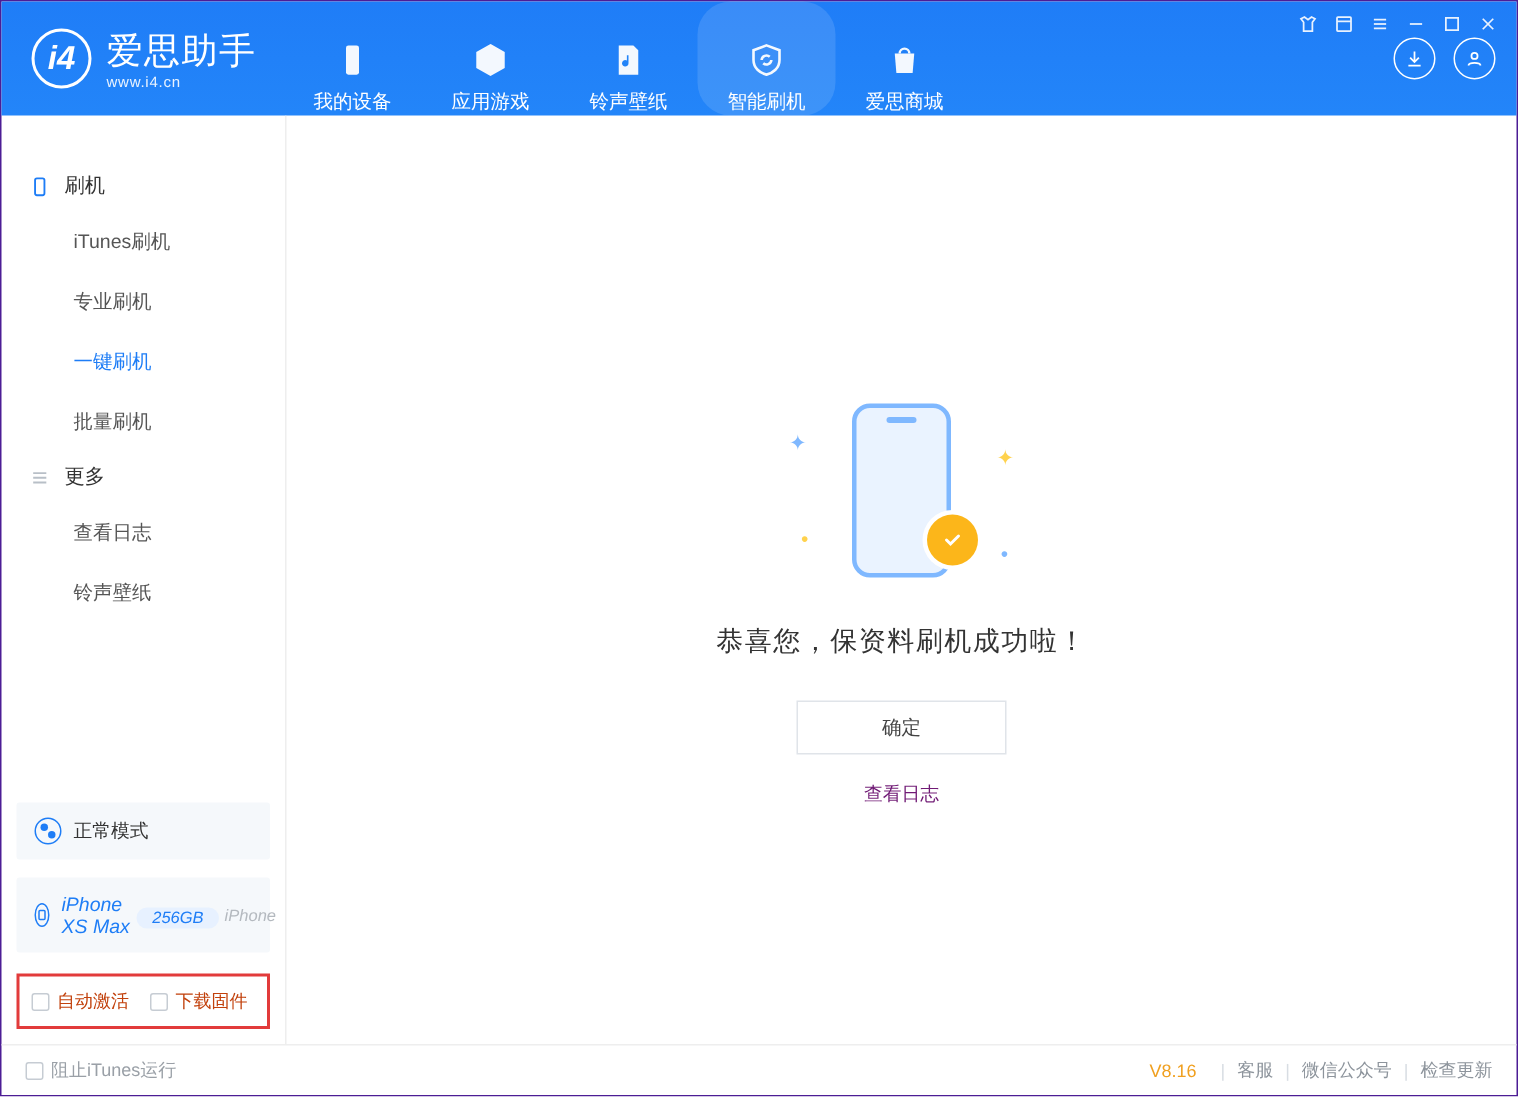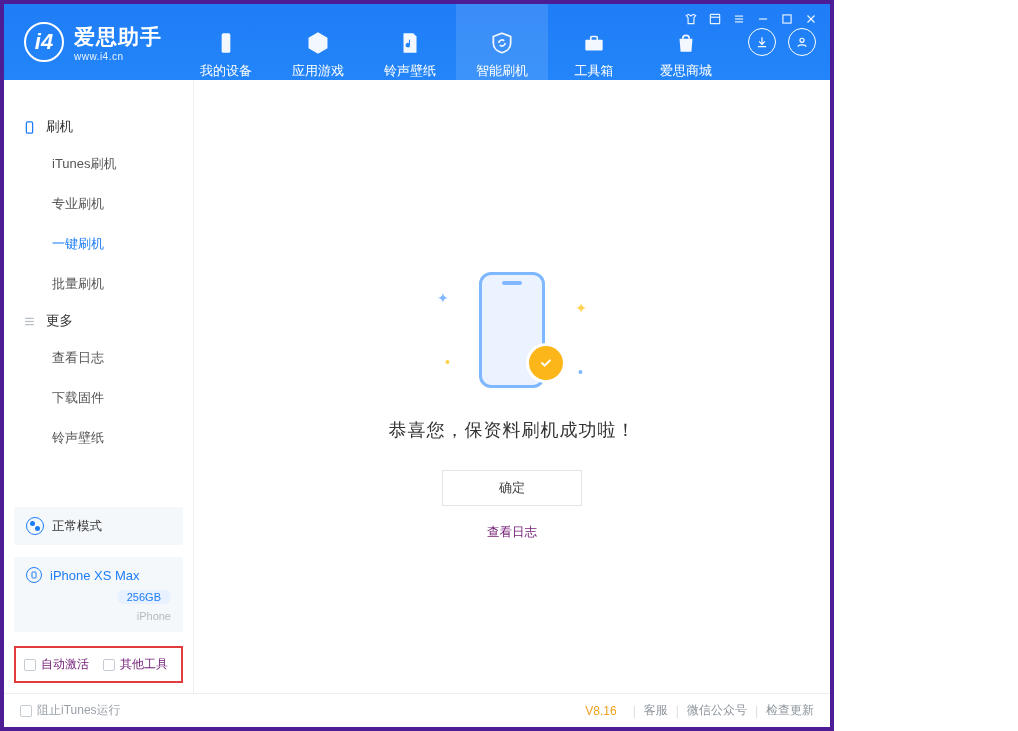--- a/index.html
+++ b/index.html
@@ -1,43 +1,43 @@
 <!DOCTYPE html>
 <html><head>
 <meta charset="utf-8">
 <style>
 * { margin: 0; padding: 0; box-sizing: border-box; font-family: "Microsoft YaHei", "PingFang SC", sans-serif; }
 body { background: #fff; }
 .app-window {
-  width: 834px; height: 731px;
-  border: 4px solid #4c1d95;
+  width: 1012px; height: 731px;
+  border: 1px solid #4c1d95;
   display: flex; flex-direction: column;
   position: relative;
 }
 
 .header {
   height: 76px; background: linear-gradient(180deg, #1f7df7 0%, #2385f9 100%);
   display: flex; align-items: center;
   color: #fff;
 }
 .logo-block { display: flex; align-items: center; padding: 0 18px 0 20px; }
 .logo-circle {
   width: 40px; height: 40px; border-radius: 50%;
   border: 2.5px solid #fff; display: flex; align-items: center; justify-content: center;
   font-weight: 700; font-size: 22px; font-style: italic; color: #fff;
   margin-right: 10px;
 }
-.logo-text .app-name { font-size: 21px; font-weight: 700; letter-spacing: 1px; }
+.logo-text .app-name { font-size: 24px; font-weight: 400; letter-spacing: 1px; }
 .logo-text .url { font-size: 10px; opacity: .9; letter-spacing: .5px; }
 .nav-tabs { display: flex; height: 100%; }
 .nav-tab {
   width: 92px; display: flex; flex-direction: column; align-items: center; justify-content: flex-end;
   cursor: pointer; color: #fff; font-size: 13px; gap: 6px;
 }
-.nav-tab.active { background: rgba(255,255,255,0.12); }
+.nav-tab.active { background: rgba(255,255,255,0.12); border-radius: 22px; }
 .nav-tab svg { opacity: .95; }
 .header-right {
   margin-left: auto; display: flex; align-items: center; padding-right: 14px; gap: 12px;
 }
 .win-controls { position: absolute; top: 8px; right: 12px; display: flex; gap: 10px; color: #fff; }
 .win-controls span { cursor: pointer; font-size: 14px; opacity: .9; }
 .header-circle {
   width: 28px; height: 28px; border-radius: 50%; border: 1.5px solid #fff;
   display: flex; align-items: center; justify-content: center; cursor: pointer;
 }
@@ -54,29 +54,29 @@
 .side-item {
   padding: 11px 18px 11px 48px; font-size: 13px; color: #555; cursor: pointer;
 }
 .side-item.active { color: #1e7df6; }
 .side-spacer { flex: 1; }
 .side-card {
   margin: 6px 10px; background: #f5f8fb; border-radius: 2px;
   padding: 10px 12px; font-size: 12.5px; color: #333;
   display: flex; align-items: center; gap: 8px;
 }
-.side-card.device { flex-direction: column; align-items: flex-end; gap: 4px; }
+.side-card.device { flex-direction: row; align-items: center; gap: 4px; font-style: italic; }
 .badge {
   display: inline-block; background: #e7f1ff; color: #1e7df6; border-radius: 10px;
   padding: 1px 10px; font-size: 11px; margin-top: 3px;
 }
 .device-sub { color: #b4b9bf; font-size: 11px; margin-top: 2px; }
 .side-checkrow {
   border: 2px solid #e23b3b; margin: 8px 10px 10px 10px; padding: 8px 8px;
-  display: flex; align-items: center; gap: 14px; font-size: 12px; color: #701a75;
+  display: flex; align-items: center; gap: 14px; font-size: 12px; color: #c2410c;
 }
 .chk { display: inline-flex; align-items: center; gap: 5px; }
 .chk-box { width: 12px; height: 12px; border: 1px solid #c6ccd3; border-radius: 2px; display: inline-block; }
 
 .main { flex: 1; display: flex; flex-direction: column; align-items: center; padding-top: 190px; }
 .success-title { font-size: 18px; color: #333; letter-spacing: 1px; margin-top: 28px; }
 .ok-btn {
   margin-top: 28px; width: 140px; height: 36px; border: 1px solid #e0e4e9;
   background: #fff; color: #444; font-size: 13px; cursor: pointer;
   display: flex; align-items: center; justify-content: center;
@@ -186,27 +186,20 @@
       </div>
       <div class="nav-tab active">
         <svg width="26" height="26" viewBox="0 0 24 24" fill="none" stroke="#fff" stroke-width="1.6">
             <path d="M12 3l8 3v6c0 5-4 8-8 9-4-1-8-4-8-9V6l8-3z" fill="none"></path>
             <path d="M9 12a3 3 0 015-2M15 12a3 3 0 01-5 2"></path>
           </svg>
         <span>智能刷机</span>
       </div>
       <div class="nav-tab">
         <svg width="26" height="26" viewBox="0 0 24 24" fill="#fff">
-            <rect x="4" y="9" width="16" height="10" rx="1"></rect>
-            <rect x="9" y="6" width="6" height="4" rx="1" fill="none" stroke="#fff" stroke-width="1.5"></rect>
-          </svg>
-        <span>工具箱</span>
-      </div>
-      <div class="nav-tab">
-        <svg width="26" height="26" viewBox="0 0 24 24" fill="#fff">
             <path d="M6 8h12l-1 12H7L6 8z"></path>
             <path d="M9 8a3 3 0 016 0" fill="none" stroke="#fff" stroke-width="1.5"></path>
           </svg>
         <span>爱思商城</span>
       </div>
     </div>
     <div class="header-right">
       <div class="header-circle">
         <svg width="14" height="14" viewBox="0 0 24 24" fill="none" stroke="#fff" stroke-width="2">
             <path d="M12 4v12M7 11l5 5 5-5M5 20h14"></path>
@@ -237,21 +230,20 @@
 
       <div class="side-group-title">
         <svg width="15" height="15" viewBox="0 0 24 24" fill="none" stroke="#b8bfc7" stroke-width="2">
             <line x1="5" y1="7" x2="19" y2="7"></line>
             <line x1="5" y1="12" x2="19" y2="12"></line>
             <line x1="5" y1="17" x2="19" y2="17"></line>
           </svg>
         <span>更多</span>
       </div>
       <div class="side-item">查看日志</div>
-      <div class="side-item">下载固件</div>
       <div class="side-item">铃声壁纸</div>
 
       <div class="side-spacer"></div>
 
       <div class="side-card">
         <span class="mode-icon"></span>
         <span>正常模式</span>
       </div>
 
       <div class="side-card device">
@@ -267,21 +259,21 @@
         <span class="device-sub">iPhone</span>
       </div>
 
       <div class="side-checkrow">
         <label class="chk">
           <span class="chk-box"></span>
           <span>自动激活</span>
         </label>
         <label class="chk">
           <span class="chk-box"></span>
-          <span>其他工具</span>
+          <span>下载固件</span>
         </label>
       </div>
     </div>
 
     <div class="main">
       <div class="illus">
         <span class="dots d1">✦</span>
           <span class="dots d2">✦</span>
         <span class="dots d3">•</span>
           <span class="dots d4">•</span>

